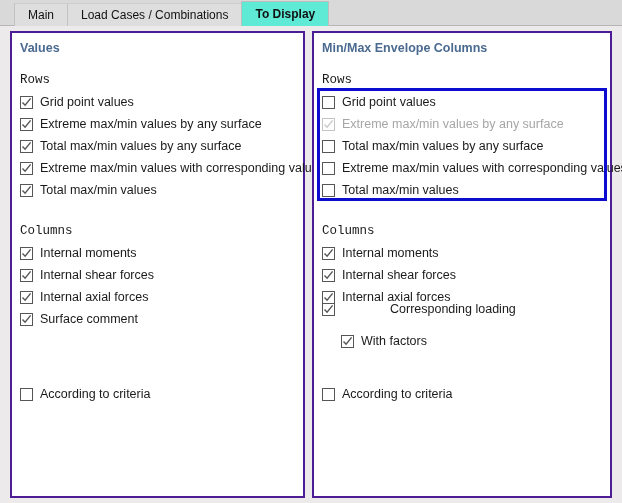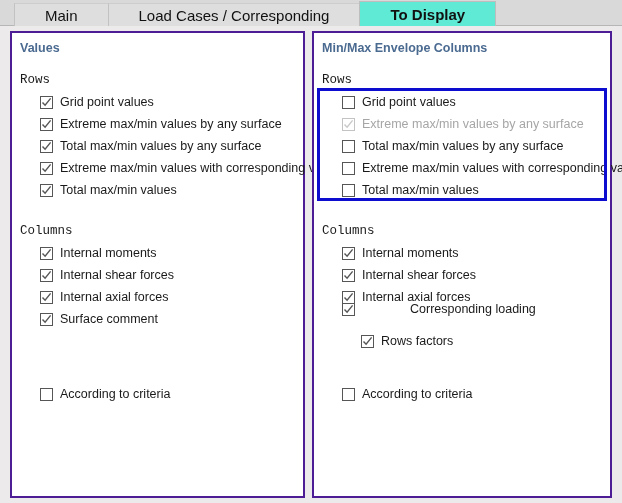--- a/index.html
+++ b/index.html
@@ -30,22 +30,22 @@
   #tabs {
     position: absolute;
     left: 14px; top: 2px;
     height: 24px;
     display: flex;
     align-items: flex-end;
   }
   .tab {
     height: 23px;
     line-height: 23px;
-    padding: 0 30px;
-    font-size: 15px;
+    padding: 0 13px;
+    font-size: 12px;
     color: #111;
     background: #dedede;
     border-left: 1px solid #c2c2c2;
     border-right: 1px solid #c2c2c2;
     border-top: 1px solid #cdcdcd;
     box-sizing: border-box;
     white-space: nowrap;
     cursor: default;
     margin-right: -1px;
   }
@@ -101,21 +101,20 @@
   }
 
   .chk-row {
     position: absolute;
     left: 8px;
     height: 18px;
     display: flex;
     align-items: center;
     white-space: nowrap;
     cursor: default;
-    margin-left: 20px;
   }
   .chk-row.indent { left: 27px; }
 
   .chk-box {
     width: 13px;
     height: 13px;
     box-sizing: border-box;
     border: 1px solid #565656;
     background: #ffffff;
     flex: 0 0 auto;
@@ -153,21 +152,21 @@
 </style>
 </head>
 <body>
 
 <div id="tabstrip">
   <div id="tabs">
     <div class="tab">
       <span>Main</span>
     </div>
     <div class="tab">
-      <span>Load Cases / Corresponding</span>
+      <span>Load Cases / Combinations</span>
     </div>
     <div class="tab active">
       <span>To Display</span>
     </div>
   </div>
 </div>
 
 <div id="page">
 
   <div class="panel" id="panel-left">
@@ -340,21 +339,21 @@
       </span>
       <span class="chk-label">Corresponding loading</span>
     </div>
 
     <div class="chk-row indent" style="top:299px;">
       <span class="chk-box">
         <svg viewBox="0 0 11 11">
             <path d="M1.5 5.4 L4.1 8.2 L9.6 1.4" stroke="#555555" stroke-width="1.4" fill="none"></path>
           </svg>
       </span>
-      <span class="chk-label">Rows factors</span>
+      <span class="chk-label">With factors</span>
     </div>
 
     <div class="chk-row" style="top:352px;">
       <span class="chk-box"></span>
       <span class="chk-label">According to criteria</span>
     </div>
 
   </div>
 
 </div>

